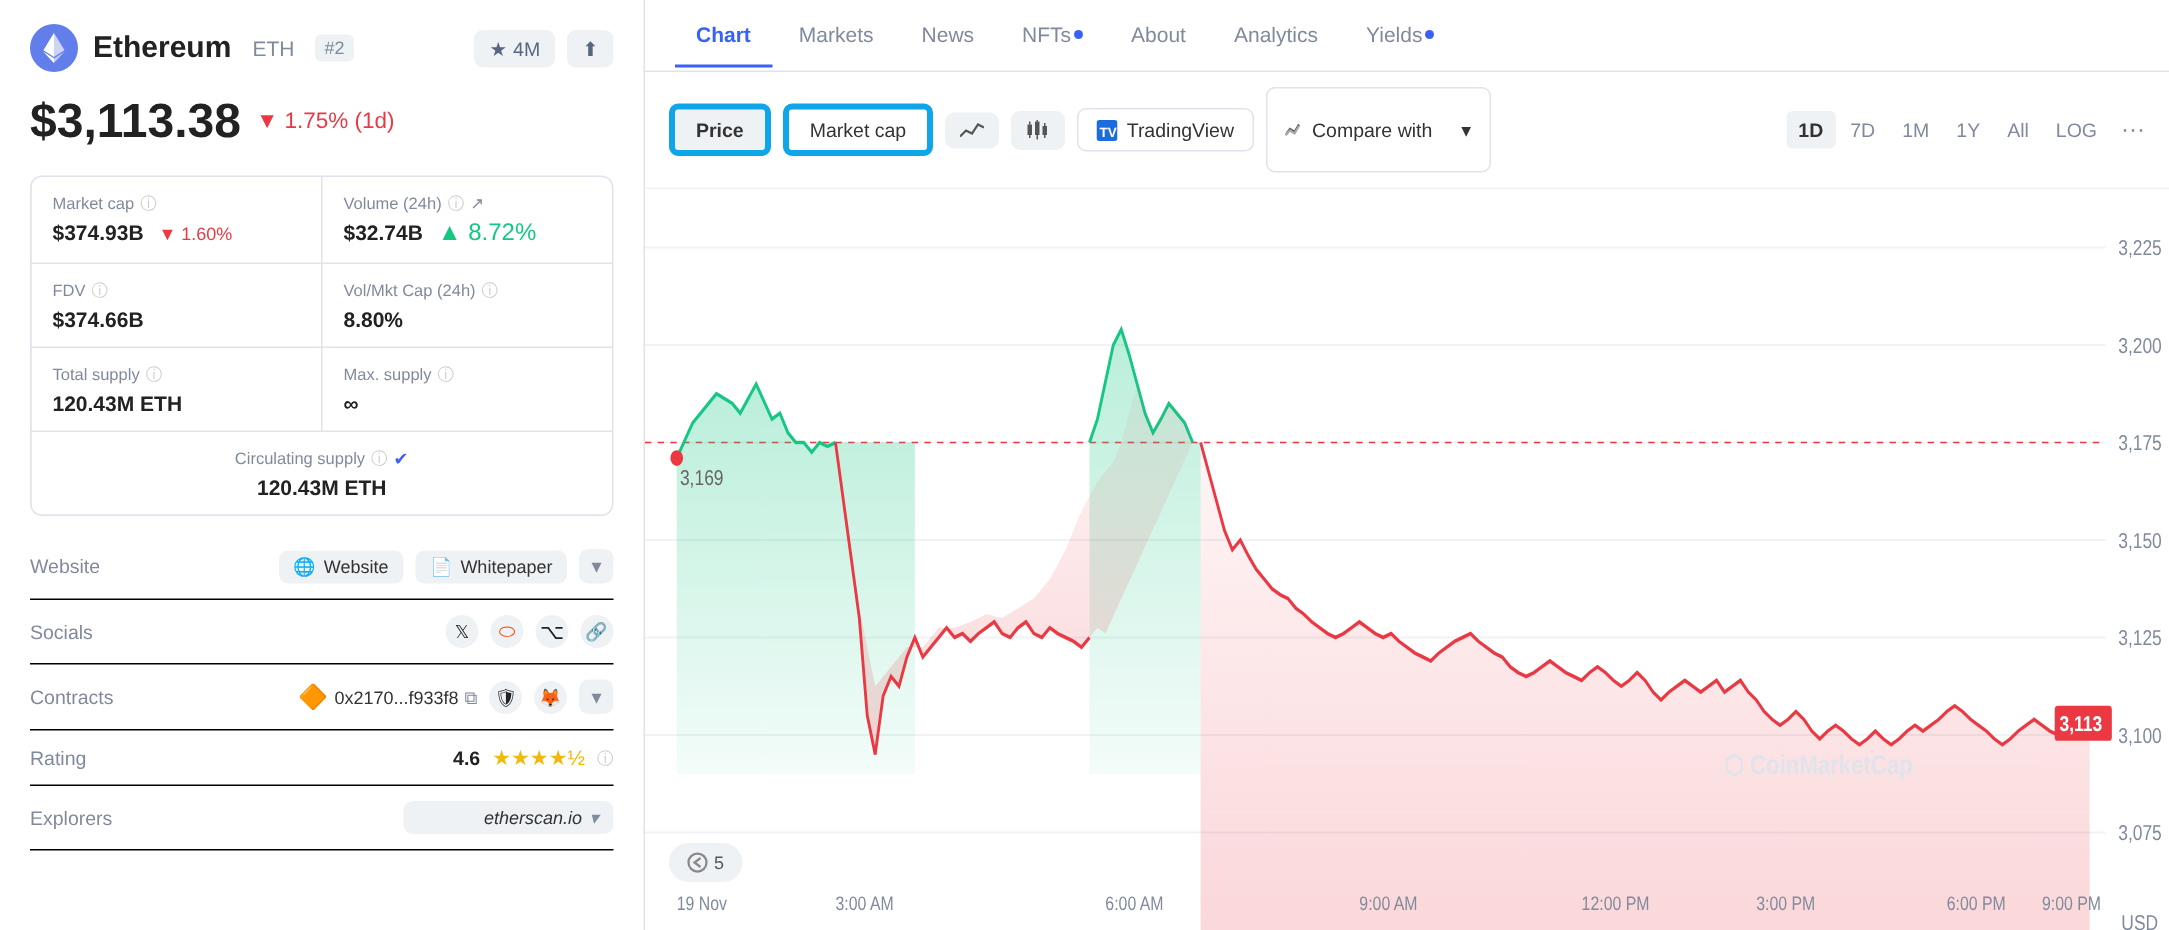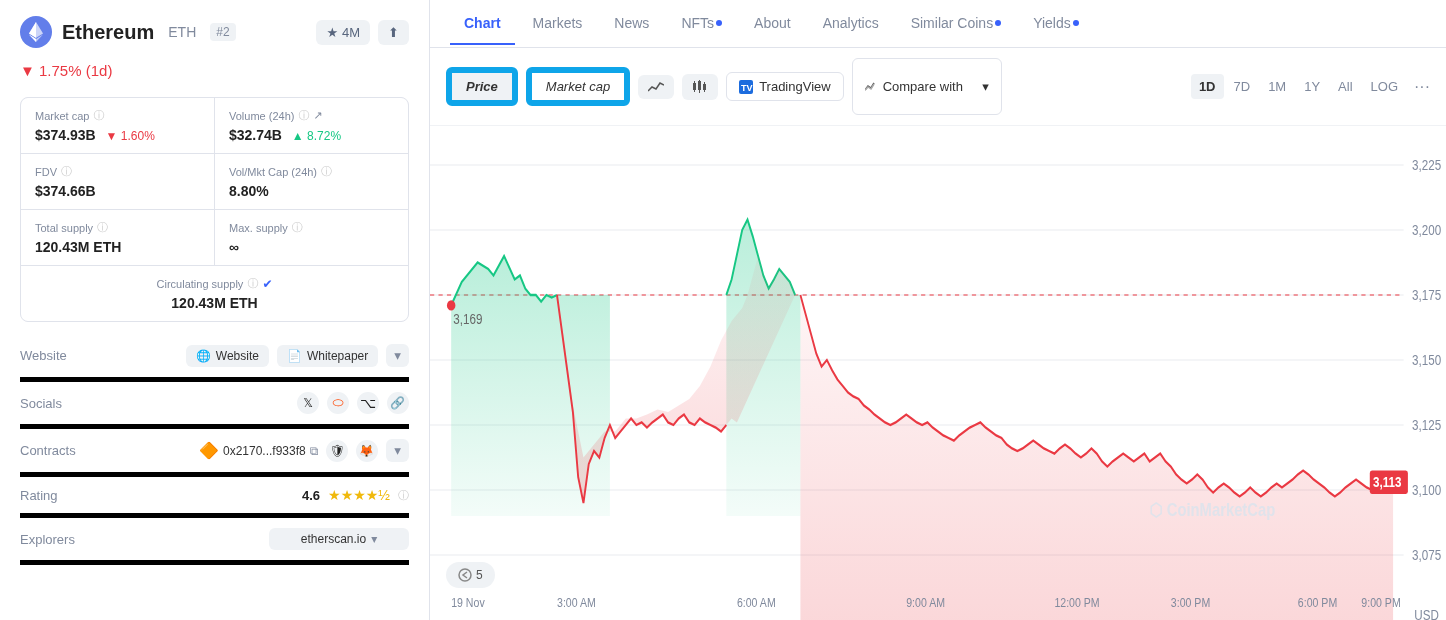--- a/index.html
+++ b/index.html
@@ -20,39 +20,39 @@
     .price-change { color: #ea3943; font-size: 15px; display: flex; align-items: center; gap: 3px; }
 
     .stats-grid { display: grid; grid-template-columns: 1fr 1fr; gap: 1px; background: #e0e3eb; border: 1px solid #e0e3eb; border-radius: 8px; overflow: hidden; margin-bottom: 12px; }
     .stat-cell { background: #fff; padding: 10px 14px; }
     .stat-label { color: #808a9d; font-size: 11px; margin-bottom: 4px; display: flex; align-items: center; gap: 4px; }
     .stat-value { font-size: 14px; font-weight: 600; }
     .stat-change-red { color: #ea3943; font-size: 12px; }
     .stat-change-green { color: #16c784; font-size: 12px; }
     .stat-cell.full { grid-column: 1 / -1; }
 
-    .info-row { display: flex; align-items: center; padding: 10px 0; border-bottom: 5px solid #000000; }
+    .info-row { display: flex; align-items: center; padding: 10px 0; border-bottom: 1px solid #000000; }
     .info-label { color: #808a9d; width: 110px; font-size: 13px; }
     .info-value { flex: 1; display: flex; align-items: center; gap: 8px; justify-content: flex-end; }
     .link-btn { display: flex; align-items: center; gap: 5px; background: #eff2f5; border: none; border-radius: 6px; padding: 4px 10px; cursor: pointer; font-size: 12px; color: #333; }
     .more-btn { background: #eff2f5; border: none; border-radius: 6px; padding: 4px 8px; cursor: pointer; color: #808a9d; }
     .contract-addr { font-size: 12px; color: #333; display: flex; align-items: center; gap: 4px; }
     .stars { color: #f0b90b; font-size: 14px; }
     .rating-num { font-weight: 600; }
     .social-icon { width: 22px; height: 22px; background: #eff2f5; border-radius: 50%; display: flex; align-items: center; justify-content: center; font-size: 13px; cursor: pointer; }
 
     
     .right-panel { flex: 1; display: flex; flex-direction: column; justify-content: space-between; }
     .top-nav { display: flex; align-items: center; border-bottom: 1px solid #e0e3eb; padding: 0 20px; height: 48px; gap: 4px; }
     .nav-tab { padding: 12px 14px; font-size: 14px; color: #808a9d; cursor: pointer; border-bottom: 2px solid transparent; text-decoration: none; display: flex; align-items: center; gap: 2px; }
     .nav-tab.active { color: #3861fb; border-bottom: 2px solid #3861fb; font-weight: 600; }
     .nav-dot { width: 6px; height: 6px; background: #3861fb; border-radius: 50%; display: inline-block; }
 
     .chart-toolbar { display: flex; align-items: center; padding: 10px 16px; gap: 8px; border-bottom: 1px solid #f0f2f5; }
-    .chart-btn { background: #fff; border: 6px solid #0ea5e9; border-radius: 6px; padding: 6px 14px; font-size: 13px; cursor: pointer; color: #333; font-style: italic; }
+    .chart-btn { background: #fff; border: 4px solid #0ea5e9; border-radius: 6px; padding: 6px 14px; font-size: 13px; cursor: pointer; color: #333; }
     .chart-btn.active { background: #eff2f5; font-weight: 600; }
     .icon-btn { background: #eff2f5; border: none; border-radius: 6px; padding: 6px 10px; cursor: pointer; color: #808a9d; font-size: 14px; display: flex; align-items: center; }
     .tv-btn { display: flex; align-items: center; gap: 6px; background: #fff; border: 1px solid #e0e3eb; border-radius: 6px; padding: 6px 12px; cursor: pointer; font-size: 13px; color: #333; }
     .compare-btn { display: flex; align-items: center; gap: 6px; background: #fff; border: 1px solid #e0e3eb; border-radius: 6px; padding: 20px 12px; cursor: pointer; font-size: 13px; color: #333; min-width: 150px; }
     .time-btns { display: flex; gap: 2px; margin-left: auto; }
     .time-btn { background: none; border: none; padding: 5px 8px; cursor: pointer; font-size: 13px; color: #808a9d; border-radius: 4px; }
     .time-btn.active { background: #eff2f5; color: #333; font-weight: 600; }
     .more-icon { color: #808a9d; font-size: 16px; cursor: pointer; }
     .spacer { flex: 1; }
 
@@ -86,20 +86,21 @@
         <span>★</span>
         <span>4M</span>
       </button>
       <button class="action-btn">
         <span>⬆</span>
       </button>
     </div>
   </div>
 
   <div class="price-row">
+    <span class="main-price">$3,113.38</span>
     <span class="price-change">▼ 1.75% (1d)</span>
   </div>
 
   <div class="stats-grid">
     <div class="stat-cell">
       <div class="stat-label">
         <span>Market cap</span>
         <span style="color:#ccc;font-size:11px;">ⓘ</span>
       </div>
       <div class="stat-value">
@@ -108,21 +109,21 @@
       </div>
     </div>
     <div class="stat-cell">
       <div class="stat-label">
         <span>Volume (24h)</span>
         <span style="color:#ccc;font-size:11px;">ⓘ</span>
         <span style="color:#808a9d;font-size:11px;">↗</span>
       </div>
       <div class="stat-value">
         <span>$32.74B</span>
-        <span class="stat-change-green" style="margin-left:6px;font-size:12px;font-weight:400;">▲ 8.72%</span>
+        <span class="stat-change-green" style="margin-left:6px;font-size:16px;font-weight:400;">▲ 8.72%</span>
       </div>
     </div>
     <div class="stat-cell">
       <div class="stat-label">
         <span>FDV</span>
         <span style="color:#ccc;font-size:11px;">ⓘ</span>
       </div>
       <div class="stat-value">$374.66B</div>
     </div>
     <div class="stat-cell">
@@ -200,21 +201,21 @@
     <div class="info-value">
       <span class="rating-num">4.6</span>
       <span class="stars">★★★★½</span>
       <span style="color:#ccc;font-size:11px;">ⓘ</span>
     </div>
   </div>
 
   <div class="info-row">
     <span class="info-label">Explorers</span>
     <div class="info-value">
-      <button class="link-btn" style="min-width:140px;justify-content:center;">
+      <button class="link-btn" style="min-width:140px;justify-content:flex-end;font-style:italic;">
         <span>etherscan.io</span>
         <span style="color:#808a9d;">▾</span>
       </button>
     </div>
   </div>
 </div>
 
 <div class="right-panel">
 
   <div class="top-nav">
@@ -229,24 +230,20 @@
     </a>
     <a class="nav-tab">
       <span>NFTs</span>
       <span class="nav-dot"></span>
     </a>
     <a class="nav-tab">
       <span>About</span>
     </a>
     <a class="nav-tab">
       <span>Analytics</span>
-    </a>
-    <a class="nav-tab">
-      <span>Similar Coins</span>
-      <span class="nav-dot"></span>
     </a>
     <a class="nav-tab">
       <span>Yields</span>
       <span class="nav-dot"></span>
     </a>
   </div>
 
   <div class="chart-toolbar">
     <button class="chart-btn active">Price</button>
     <button class="chart-btn">Market cap</button>

